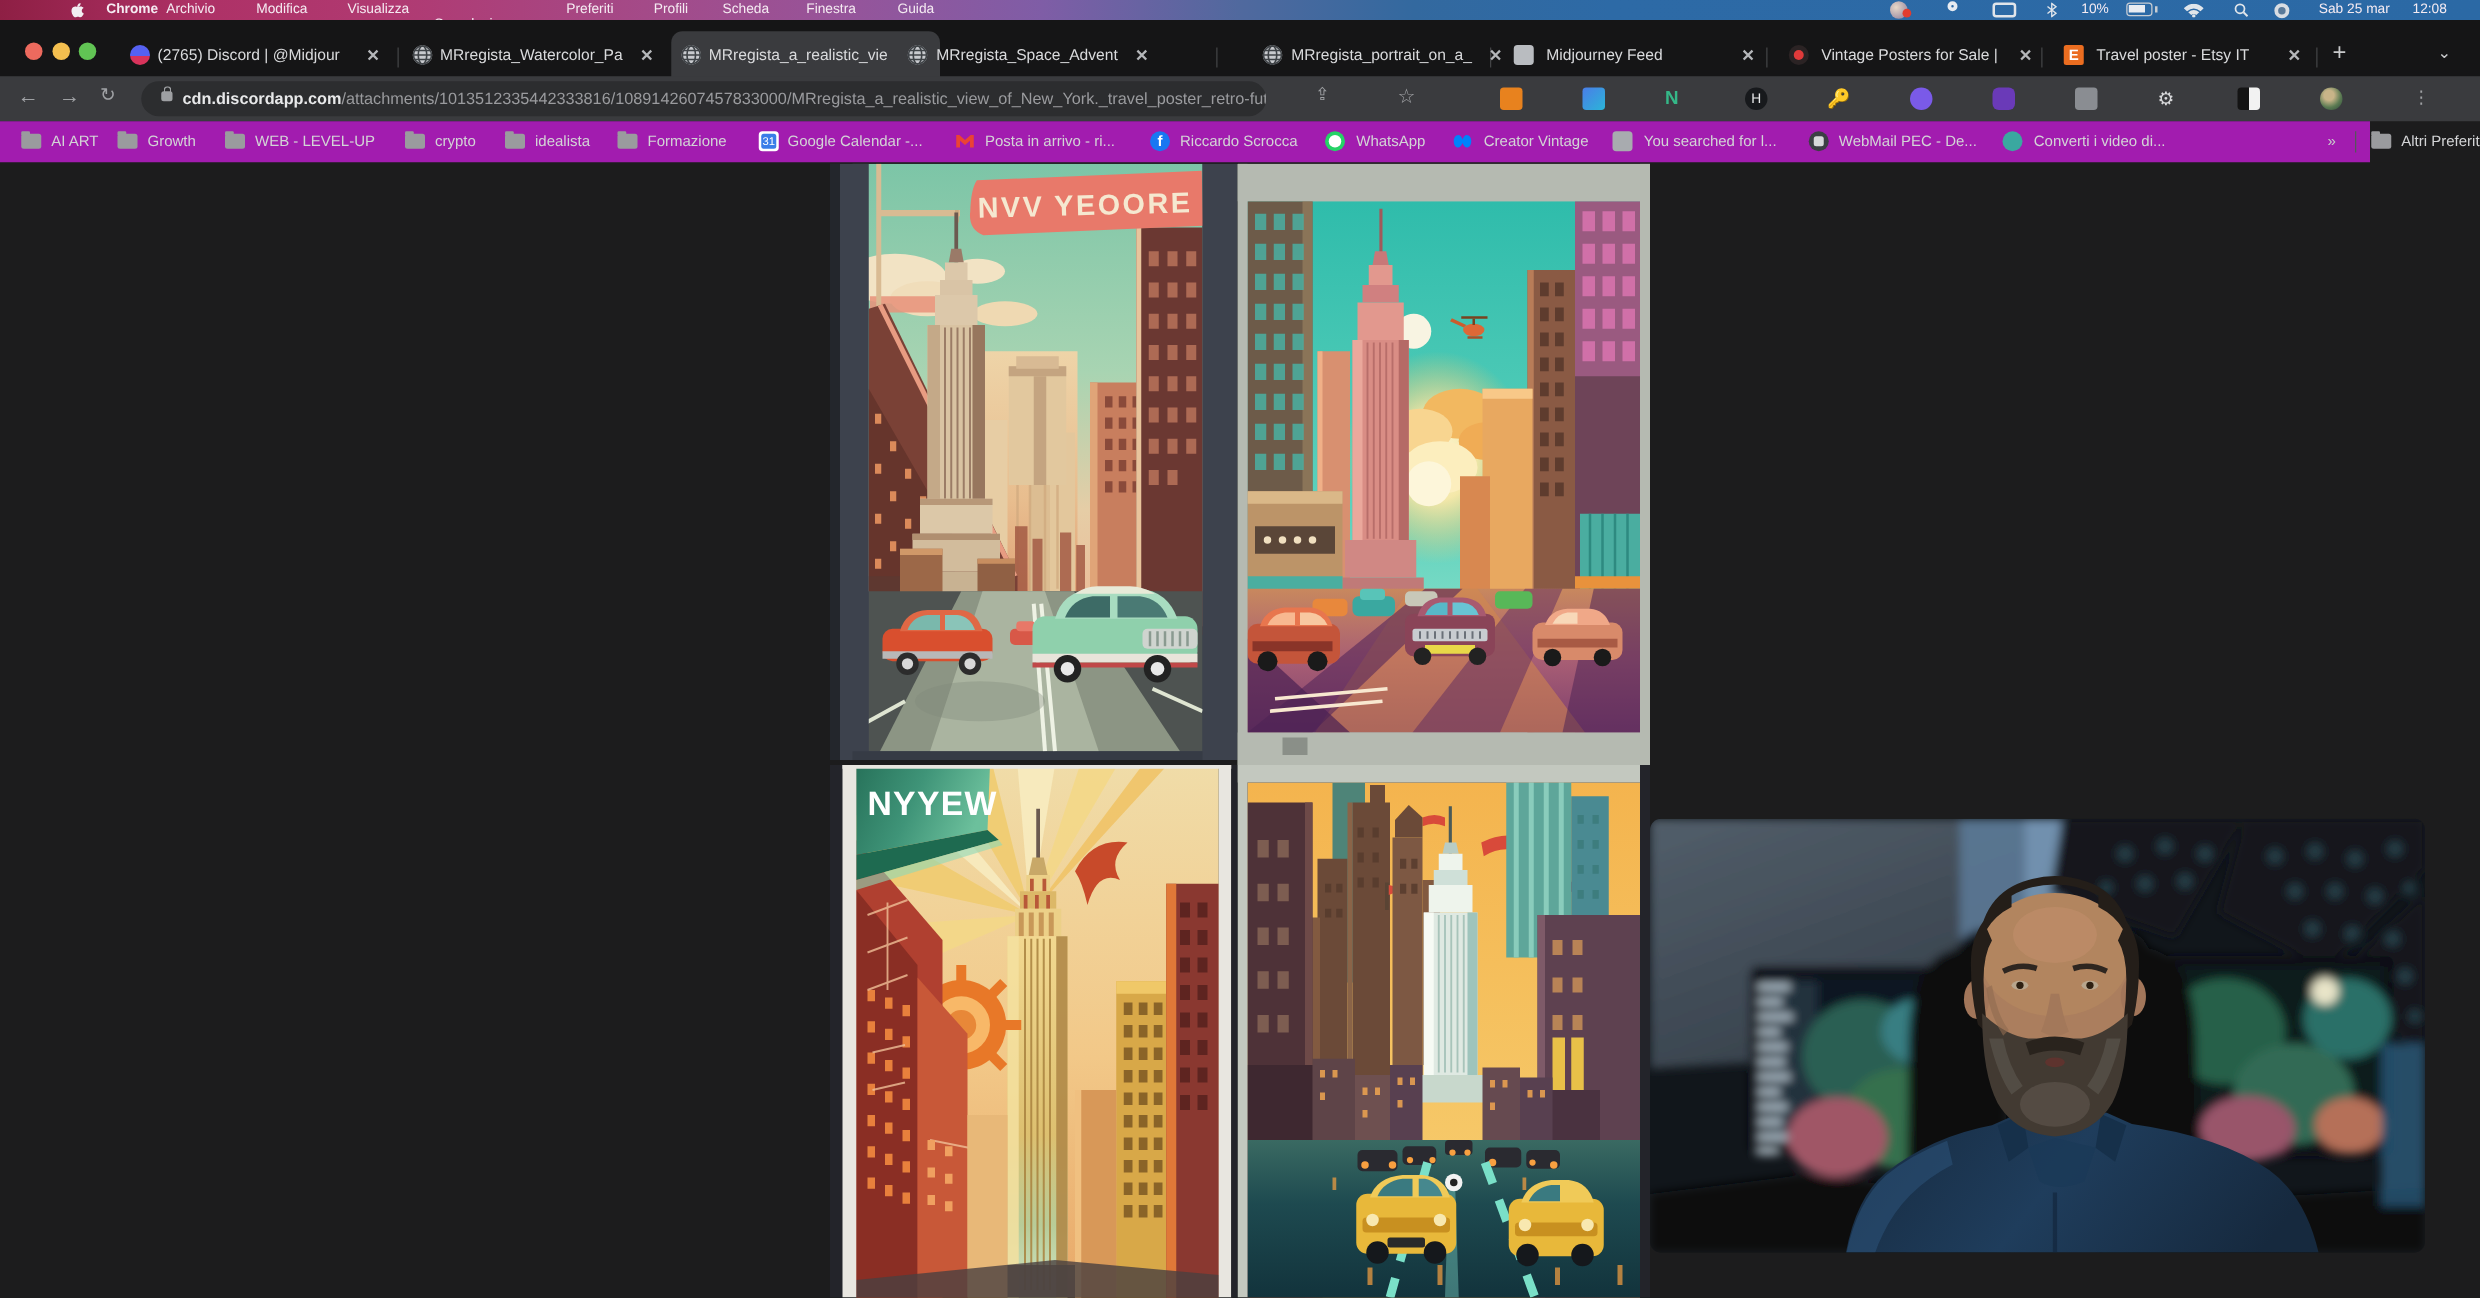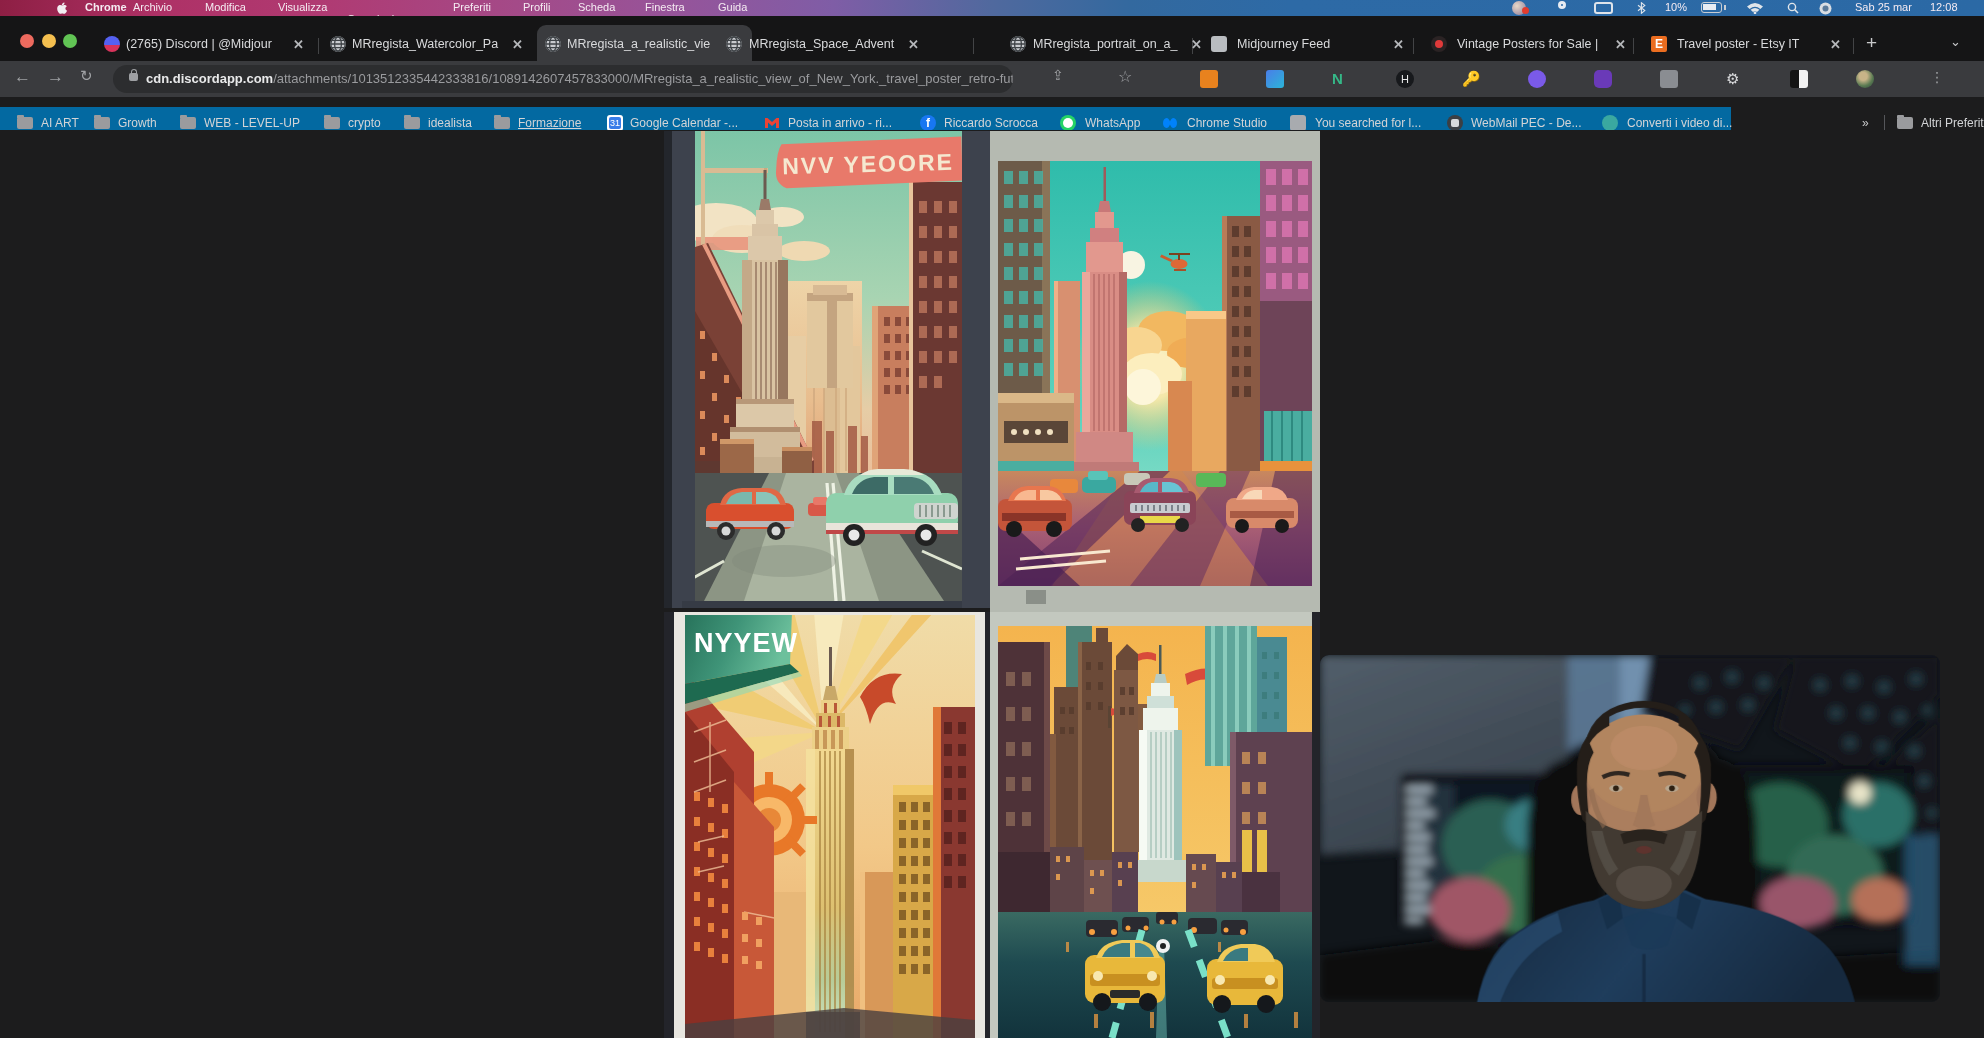--- a/index.html
+++ b/index.html
@@ -12,21 +12,21 @@
   .tl { position:absolute; top:18px; width:14px; height:14px; border-radius:50%; }
   .tab { position:absolute; top:11px; height:34px; color:#d9dadc; font-size:12.5px; }
   .tab .ttl { position:absolute; left:30px; top:10px; white-space:nowrap; overflow:hidden; }
   .tab .x { position:absolute; top:10px; color:#b5b7ba; font-size:13px; font-weight:bold;}
   .sep { position:absolute; top:22px; width:1px; height:16px; background:#434446; }
   .fav { position:absolute; left:8px; top:9px; width:16px; height:16px; border-radius:50%; }
   .toolbar { position:absolute; left:0; top:61px; width:1984px; height:36px; background:#3a3b3e; color:#c8c9cb; }
   .navic { position:absolute; top:6px; font-size:17px; color:#9fa1a4; }
   .omni { position:absolute; left:113px; top:4px; width:900px; height:28px; border-radius:14px; background:#2c2d2f; font-size:13px; overflow:hidden; white-space:nowrap; }
   .tbicon { position:absolute; top:9px; width:18px; height:18px; }
-  .bookbar { position:absolute; left:0; top:107px; width:1731px; height:33px; background:#0369a1; color:#d3d4d6; font-size:12px; }
+  .bookbar { position:absolute; left:0; top:97px; width:1896px; height:33px; background:#a21caf; color:#d3d4d6; font-size:12px; }
   .bm { position:absolute; top:9px; white-space:nowrap; }
   .bmi { position:absolute; top:8px; width:16px; height:16px; }
   .folder { position:absolute; top:10px; width:16px; height:12px; background:#9a9b9e; border-radius:2px; }
   .folder:before { content:""; position:absolute; left:0; top:-2px; width:7px; height:3px; background:#9a9b9e; border-radius:1px 1px 0 0; }
   .poster { position:absolute; }
   .content { position:absolute; left:0; top:130px; width:1984px; height:908px; background:#1c1c1d; }
   .webcam { position:absolute; left:1320px; top:525px; width:620px; height:347px; border-radius:9px; background:#191c1f; overflow:hidden; }
   svg text { font-family:"Liberation Sans", sans-serif; }
 </style>
 </head>
@@ -184,39 +184,39 @@
     <span class="bm" style="left:41px;">AI ART</span>
   <span class="folder" style="left:94px;"></span>
     <span class="bm" style="left:118px;">Growth</span>
   <span class="folder" style="left:180px;"></span>
     <span class="bm" style="left:204px;">WEB - LEVEL-UP</span>
   <span class="folder" style="left:324px;"></span>
     <span class="bm" style="left:348px;">crypto</span>
   <span class="folder" style="left:404px;"></span>
     <span class="bm" style="left:428px;">idealista</span>
   <span class="folder" style="left:494px;"></span>
-    <span class="bm" style="left:518px;text-decoration:underline;">Formazione</span>
+    <span class="bm" style="left:518px;">Formazione</span>
   <span class="bmi" style="left:607px;background:#fff;border-radius:3px;">
       <span style="position:absolute;left:2px;top:2px;width:12px;height:12px;background:#3a7de8;border-radius:2px;color:#fff;font-size:9px;text-align:center;line-height:12px;">31</span>
     </span>
   <span class="bm" style="left:630px;">Google Calendar -...</span>
   <span class="bmi" style="left:764px;"><svg width="16" height="16" viewBox="0 0 16 16">
         <path d="M1 3h2.5L8 7 12.5 3H15v10h-3V7.5L8 11 4 7.5V13H1z" fill="#ea4335"></path>
       </svg></span>
   <span class="bm" style="left:788px;">Posta in arrivo - ri...</span>
   <span class="bmi" style="left:920px;background:#1877f2;border-radius:50%;color:#fff;font-weight:bold;font-size:12px;text-align:center;line-height:16px;">f</span>
   <span class="bm" style="left:944px;">Riccardo Scrocca</span>
   <span class="bmi" style="left:1060px;background:#25d366;border-radius:50%;">
       <span style="position:absolute;left:3px;top:3px;width:10px;height:10px;background:#fff;border-radius:50%;"></span>
     </span>
   <span class="bm" style="left:1085px;">WhatsApp</span>
   <span class="bmi" style="left:1162px;"><svg width="16" height="16" viewBox="0 0 16 16">
         <path d="M4.6 3C2.5 3 1 5.2 1 8s1.4 5 3.5 5c1.5 0 2.5-1.3 3.5-3.6C9 11.7 10 13 11.5 13 13.6 13 15 10.8 15 8s-1.5-5-3.6-5C9.9 3 8.9 4.3 8 6.6 7.1 4.3 6.1 3 4.6 3z" fill="#0082fb"></path>
       </svg></span>
-  <span class="bm" style="left:1187px;">Chrome Studio</span>
+  <span class="bm" style="left:1187px;">Creator Vintage</span>
   <span class="bmi" style="left:1290px;background:#a8abaf;border-radius:3px;"></span>
   <span class="bm" style="left:1315px;">You searched for l...</span>
   <span class="bmi" style="left:1447px;background:#3c3f44;border-radius:50%;">
       <span style="position:absolute;left:4px;top:4px;width:8px;height:8px;background:#d8d9db;border-radius:2px;"></span>
     </span>
   <span class="bm" style="left:1471px;">WebMail PEC - De...</span>
   <span class="bmi" style="left:1602px;background:#3aa8a0;border-radius:50%;"></span>
   <span class="bm" style="left:1627px;text-align:center;">Converti i video di...</span>
   <span class="bm" style="left:1862px;color:#c8c9cb;">»</span>
   <span style="position:absolute;left:1884px;top:8px;width:1px;height:17px;background:#55565a;"></span>

